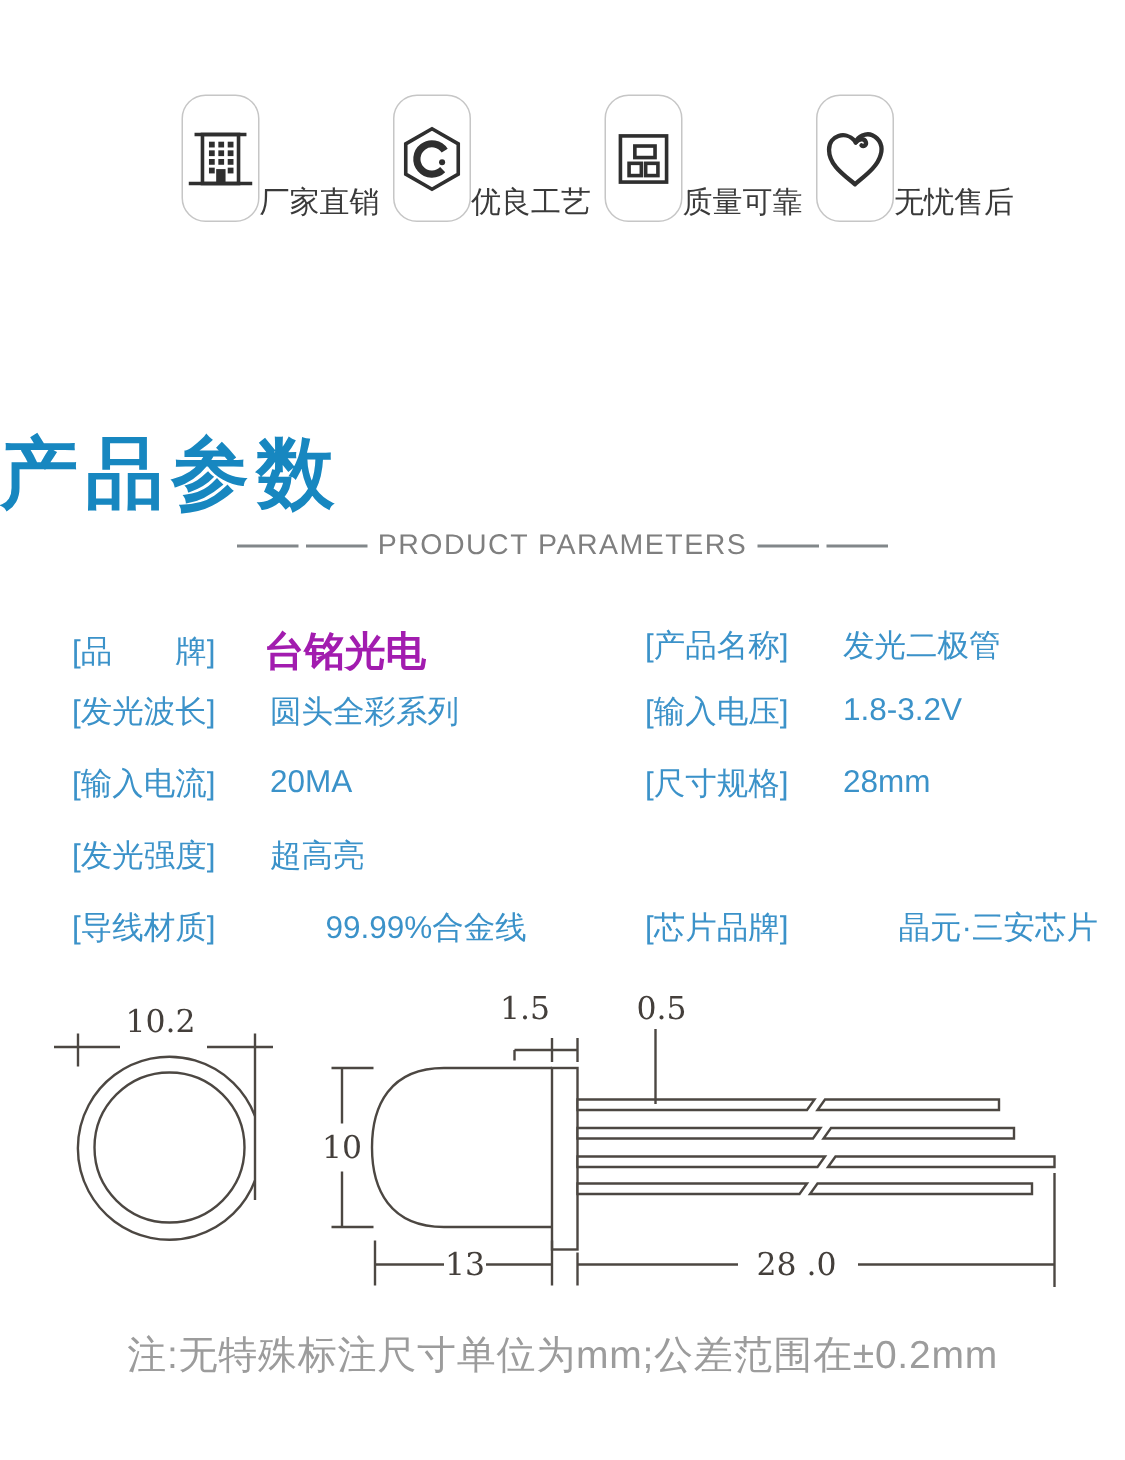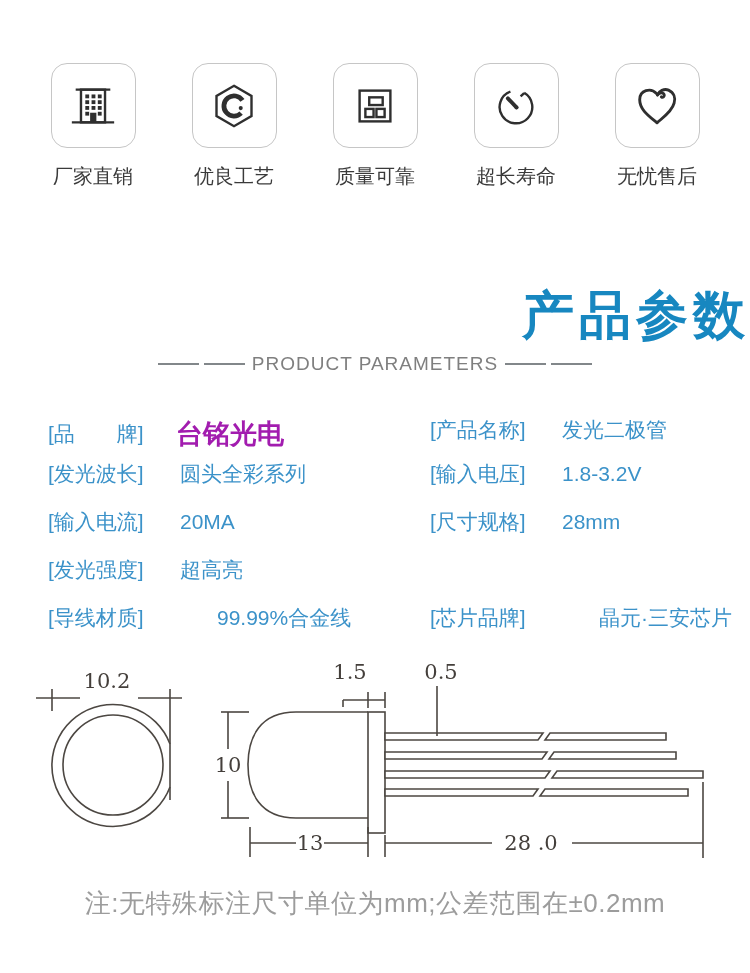--- a/index.html
+++ b/index.html
@@ -2,28 +2,28 @@
 <html><head>
 <meta charset="utf-8">
 <style>
   html,body{margin:0;padding:0;background:#fff;}
   .page{position:relative;width:750px;height:973px;background:#ffffff;overflow:hidden;
         font-family:"Liberation Sans",sans-serif;}
 
   
   .features{position:absolute;top:63px;left:0;width:750px;display:flex;
             justify-content:center;gap:56px;}
-  .feature{display:flex;flex-direction:column;align-items:center;width:85px;}
+  .feature{display:flex;flex-direction:row;align-items:flex-end;width:85px;}
   .feature-box{width:85px;height:85px;border:1.5px solid #c6c6c6;border-radius:16px;
                display:flex;align-items:center;justify-content:center;background:#fff;box-sizing:border-box;}
   .feature-label{margin-top:15px;font-size:20px;color:#3a3a3a;white-space:nowrap;}
   .ic{stroke:#2f2f2f;fill:none;stroke-width:2.5;}
 
   
-  .title{position:absolute;top:281px;left:0;width:750px;text-align:right;
+  .title{position:absolute;top:281px;left:0;width:750px;text-align:left;
          font-size:52px;font-weight:bold;letter-spacing:5px;color:#1787c0;}
   .subtitle-row{position:absolute;top:353px;left:0;width:750px;display:flex;
                 align-items:center;justify-content:center;}
   .sub-line{width:41px;height:2px;background:#82878a;}
   .sub-gap{width:5px;}
   .subtitle-text{font-size:19px;color:#7f7f7f;letter-spacing:1px;margin:0 7px;white-space:nowrap;text-align:center;}
 
   
   .param-row{position:absolute;display:flex;align-items:center;white-space:nowrap;}
   .param-label{display:inline-block;width:106px;font-size:21px;color:#3b92c9;}
@@ -91,31 +91,20 @@
         <svg width="50" height="50" viewBox="0 0 52 52">
           <rect class="ic" x="10" y="10" width="32" height="32"></rect>
           <rect class="ic" x="20" y="17" width="14" height="8"></rect>
           <rect class="ic" x="16" y="29" width="8.5" height="8.5"></rect>
           <rect class="ic" x="27.5" y="29" width="8.5" height="8.5"></rect>
         </svg>
       </div>
       <div class="feature-label">质量可靠</div>
     </div>
 
-    <div class="feature">
-      <div class="feature-box">
-        <svg width="50" height="50" viewBox="0 0 52 52">
-          <path class="ic" d="M 34.5 12.3 A 17 17 0 1 1 20.2 11.0"></path>
-          <line class="ic" x1="34.5" y1="12.5" x2="30.8" y2="16"></line>
-          <line x1="26.5" y1="27.5" x2="17.5" y2="18" stroke="#2f2f2f" stroke-width="4" stroke-linecap="round"></line>
-          <circle cx="26.5" cy="27.5" r="2" fill="#2f2f2f" stroke="none"></circle>
-        </svg>
-      </div>
-      <div class="feature-label">超长寿命</div>
-    </div>
 
     <div class="feature">
       <div class="feature-box">
         <svg width="50" height="50" viewBox="0 0 52 52">
           <path d="M 26 43.5 C 19 37.5 8 30.5 8 19.5 C 8 9.5 19.5 6.5 25.5 13 C 26.2 13.8 26.5 14.5 26.5 14.5 C 28 10.5 33.5 7.5 38 9.5 C 43.5 12 45.5 17.5 43.8 23 C 41.5 32 31.5 38.5 26 43.5" fill="none" stroke="#2f2f2f" stroke-width="3" stroke-linecap="round" stroke-linejoin="round"></path>
           <path d="M 26.5 14.5 C 28.5 11.8 32.5 11.5 33.5 14.2 C 34.2 16.2 32 17.8 30.5 16.5" fill="none" stroke="#2f2f2f" stroke-width="3" stroke-linecap="round"></path>
         </svg>
       </div>
       <div class="feature-label">无忧售后</div>
     </div>

